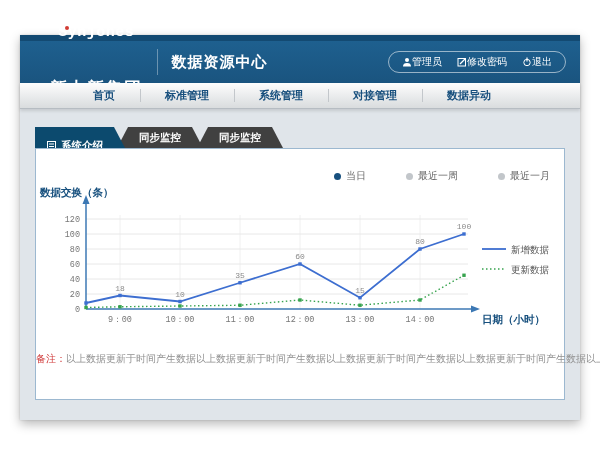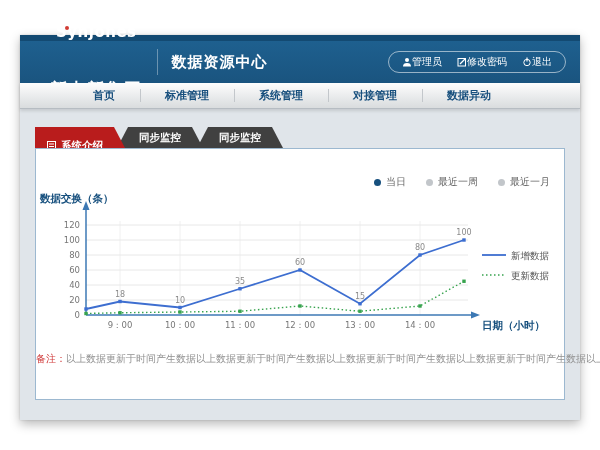--- a/index.html
+++ b/index.html
@@ -1,17 +1,17 @@
 <!DOCTYPE html>
 <html><head>
 <meta charset="utf-8">
 <style>
   * { margin:0; padding:0; box-sizing:border-box; }
   html,body { width:600px; height:450px; background:#ffffff; font-family:"DejaVu Sans","Liberation Sans",sans-serif; overflow:hidden; }
-  .window { width:560px; margin:35px auto 0; background:#e0e5ea; box-shadow:0 4px 10px rgba(0,0,0,.28), 0 0 2px rgba(0,0,0,.15); }
+  .window { width:560px; margin:35px auto 0; background:#e0e5ea; box-shadow:0 4px 10px rgba(0,0,0,.28), 0 0 2px rgba(0,0,0,.15);font-family:Liberation Mono, monospace; }
 
   
   .topstrip { height:6px; background:#134a72; }
   .header { height:42px; background:linear-gradient(#1e608f,#1a547f); display:flex; align-items:center; padding:0 14px 0 30px; color:#fff; }
   .logo { line-height:1.05; text-align:center; position:relative; }
   .logo .brand { font-size:15px; font-weight:bold; letter-spacing:.5px; display:block; }
   .logo .brand::after { content:""; position:absolute; left:15px; top:1px; width:4px; height:4px; border-radius:50%; background:#d13c34; }
   .logo .brand-sub { font-size:17px; font-weight:bold; letter-spacing:1.5px; display:block;margin-top:41px; }
   .h-divider { width:1px; height:26px; background:rgba(255,255,255,.35); margin:0 14px; }
   .site-title { font-size:15px; letter-spacing:1px; font-weight:bold; }
@@ -22,27 +22,27 @@
 
   
   .navbar { height:26px; background:linear-gradient(#fdfdfd,#d9dcde); display:flex; align-items:stretch; padding-left:48px; border-bottom:1px solid #b6bcc2; box-shadow:0 2px 3px rgba(0,0,0,.12); position:relative; z-index:2;text-align:center; }
   .nav-item { display:flex; align-items:center; padding:0 25px; font-size:11px; font-weight:bold; color:#174f7d; cursor:pointer; position:relative; }
   .nav-item + .nav-item::before { content:""; position:absolute; left:0; top:6px; bottom:6px; width:1px; background:#c3c7cb; }
 
   
   .content { height:311px; padding:18px 15px 0; }
   .tabs { display:flex; height:21px; align-items:flex-end; padding-left:0; }
   .tab { height:21px; display:flex; align-items:center; gap:5px; color:#fff; font-size:10.5px; font-weight:bold; cursor:pointer; }
-  .tab.active { background:#b91c1c; padding:17px 22px 0 12px; clip-path:polygon(0 0, calc(100% - 11px) 0, 100% 100%, 0 100%); z-index:3; }
+  .tab.active { background:#0c4a6e; padding:17px 22px 0 12px; clip-path:polygon(0 0, calc(100% - 11px) 0, 100% 100%, 0 100%); z-index:3; }
   .tab.inactive { background:#404040; padding:0 22px; clip-path:polygon(11px 0, calc(100% - 11px) 0, 100% 100%, 0 100%); margin-left:-8px; z-index:1;text-align:center; }
   .tab.inactive + .tab.inactive { margin-left:-6px; }
   .tab svg { display:block; }
 
   .panel { background:#fff; border:1px solid #9cb8d0; height:252px; position:relative; }
-  .radio-row { display:flex; justify-content:flex-end; gap:20px; padding:26px 14px 0; }
+  .radio-row { display:flex; justify-content:flex-end; gap:40px; padding:20px 14px 0; }
   .radio { display:flex; align-items:center; gap:5px; font-size:10px; color:#666; cursor:pointer; }
   .radio .dot { width:7px; height:7px; border-radius:50%; background:#c2c6ca; }
   .radio.selected .dot { background:#17507e; }
   .chart-wrap { margin-top:2px; }
   .note-row { position:absolute; left:0; right:0; top:203px; text-align:center; font-size:10px; white-space:nowrap; }
   .note-prefix { color:#d03b3b;text-align:center; }
   .note-text { color:#919191; }
 </style>
 </head>
 <body>

